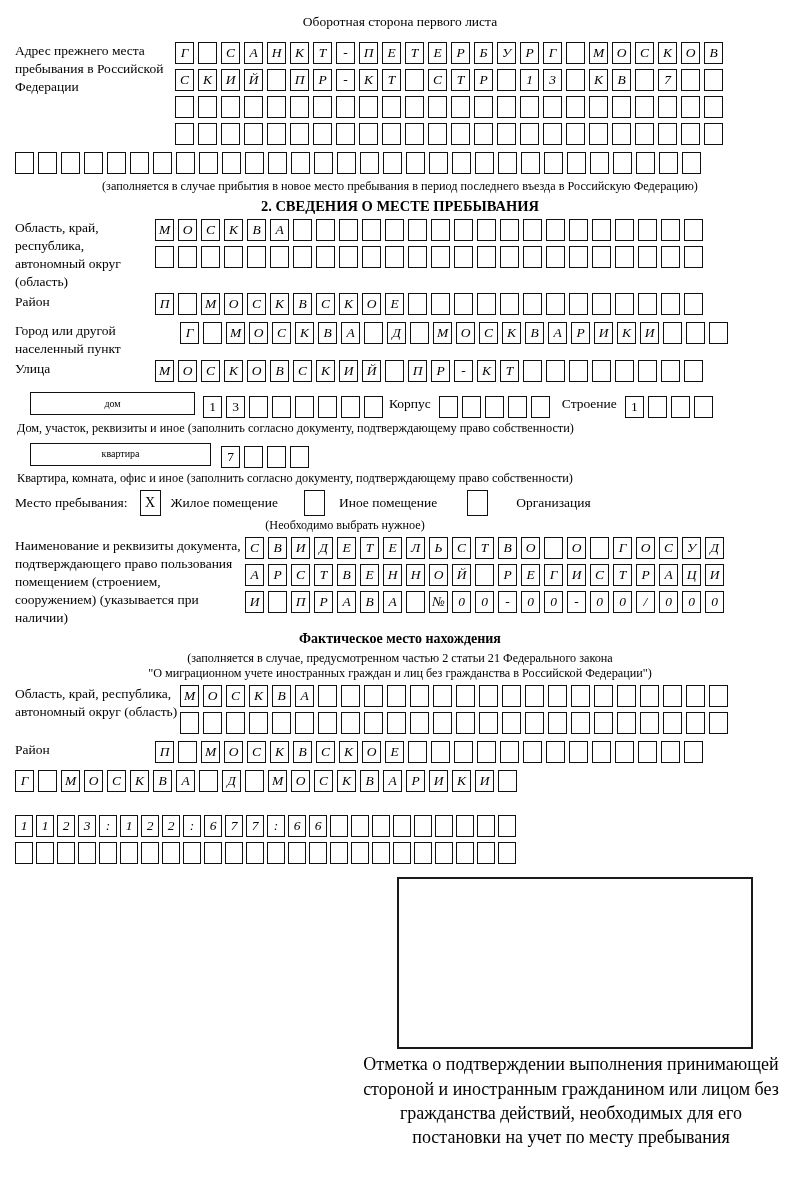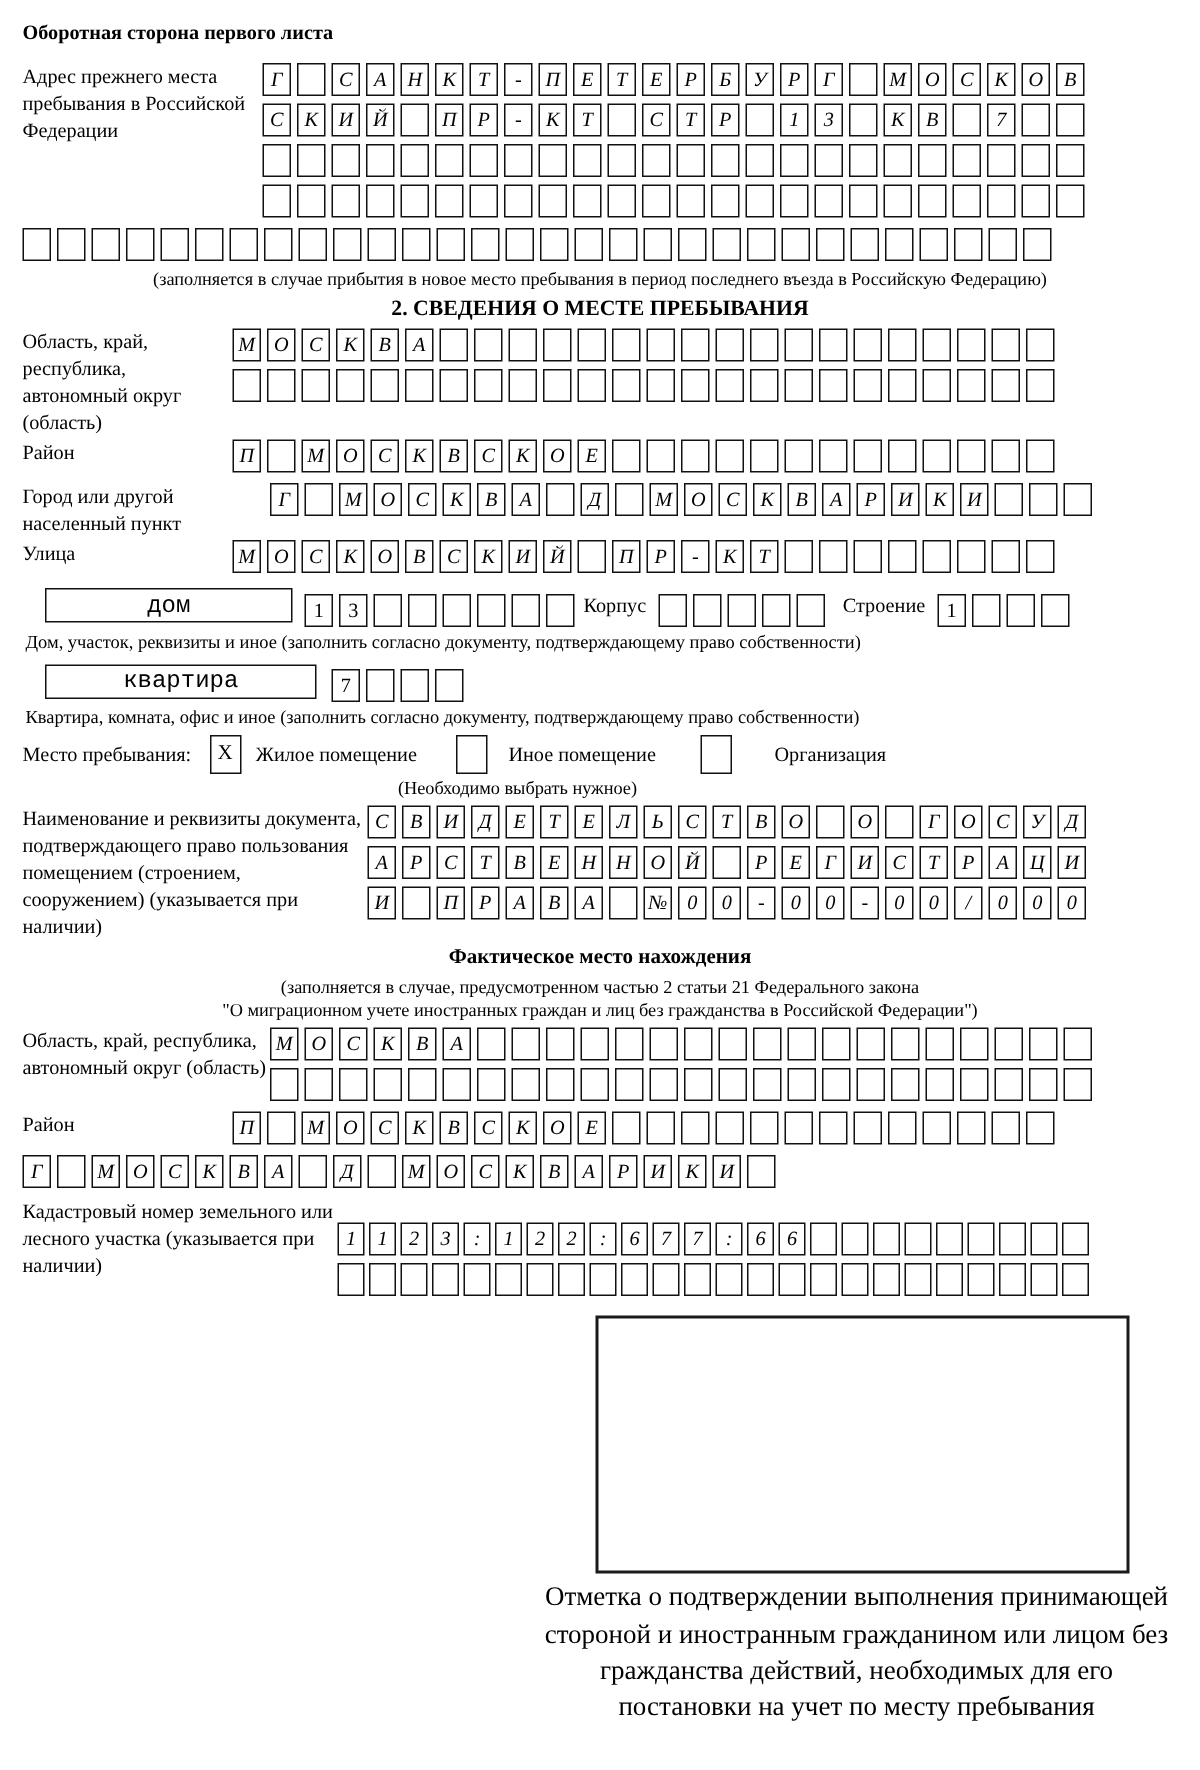--- a/index.html
+++ b/index.html
@@ -7,21 +7,21 @@
     position:relative;
     width:800px;height:1180px;
     box-sizing:border-box;
     padding:14px 15px 0 15px;
     background:#fff;
     color:#000;
     font-family:"Liberation Serif","DejaVu Serif",serif;
     font-size:13.5px;
     overflow:hidden;
   }
-  .hdr-note{text-align:left;font-size:13.5px;margin-bottom:12px;font-weight:bold;}
+  .hdr-note{text-align:center;font-size:13.5px;margin-bottom:12px;}
   .grp{display:flex;align-items:flex-start;margin-bottom:2px;}
   .lbl{line-height:1.33;flex:0 0 auto;}
   .rows{flex:0 0 auto;font-style:italic;}
   .boxrow{white-space:nowrap;height:23px;margin-bottom:4px;line-height:0;}
   .cbox{
     display:inline-block;box-sizing:border-box;
     width:20px;height:23px;
     border:1.6px solid #111;
     margin-right:4px;
     text-align:center;
@@ -34,21 +34,21 @@
   
   .p24 .cbox{width:17px;margin-right:4px;border-width:1.6px;box-sizing:content-box;height:20px;}
   .tight .cbox{width:16px;margin-right:3px;box-sizing:content-box;height:20px;}
   .cap{font-size:12.2px;text-align:center;margin:0 0 4px 0;line-height:1.25;}
   .cap-left{font-size:12.3px;text-align:left;margin:0 0 3px 2px;line-height:1.25;}
   .sec-title{font-weight:bold;font-size:14.5px;text-align:center;margin:2px 0 4px 0;}
   .sub-title{font-weight:bold;font-size:14px;text-align:center;margin:4px 0 4px 0;}
   .widebox{
     display:inline-flex;align-items:center;justify-content:center;
     box-sizing:border-box;height:23px;border:1.6px solid #111;
-    font-size:16px;vertical-align:top;font-family:Liberation Mono, monospace;
+    font-size:10px;vertical-align:top;
   }
   .inline-row{display:flex;align-items:center;margin-bottom:2px;line-height:1;}
   .chk{
     display:inline-block;box-sizing:border-box;
     width:21px;height:26px;border:1.6px solid #111;
     text-align:center;font-size:14px;line-height:23px;vertical-align:middle;
   }
   .stamp-wrap{margin-left:340px;width:432px;margin-top:8px;}
   .stamp-box{margin-left:42px;width:356px;height:172px;border:2px solid #1a1a1a;box-sizing:border-box;}
   .stamp-cap{font-size:18px;text-align:center;line-height:1.35;margin-top:3px;}
@@ -161,21 +161,20 @@
     </div>
   </div>
 
   <div class="grp">
     <div class="rows p24">
       <div class="boxrow"><span class="cbox">Г</span><span class="cbox"></span><span class="cbox">М</span><span class="cbox">О</span><span class="cbox">С</span><span class="cbox">К</span><span class="cbox">В</span><span class="cbox">А</span><span class="cbox"></span><span class="cbox">Д</span><span class="cbox"></span><span class="cbox">М</span><span class="cbox">О</span><span class="cbox">С</span><span class="cbox">К</span><span class="cbox">В</span><span class="cbox">А</span><span class="cbox">Р</span><span class="cbox">И</span><span class="cbox">К</span><span class="cbox">И</span><span class="cbox"></span></div>
     </div>
   </div>
 
   <div class="grp">
-    <div class="lbl w210">Кадастровый номер земельного или лесного участка (указывается при наличии)</div>
     <div class="rows tight mt16">
       <div class="boxrow"><span class="cbox">1</span><span class="cbox">1</span><span class="cbox">2</span><span class="cbox">3</span><span class="cbox">:</span><span class="cbox">1</span><span class="cbox">2</span><span class="cbox">2</span><span class="cbox">:</span><span class="cbox">6</span><span class="cbox">7</span><span class="cbox">7</span><span class="cbox">:</span><span class="cbox">6</span><span class="cbox">6</span><span class="cbox"></span><span class="cbox"></span><span class="cbox"></span><span class="cbox"></span><span class="cbox"></span><span class="cbox"></span><span class="cbox"></span><span class="cbox"></span><span class="cbox"></span></div>
       <div class="boxrow"><span class="cbox"></span><span class="cbox"></span><span class="cbox"></span><span class="cbox"></span><span class="cbox"></span><span class="cbox"></span><span class="cbox"></span><span class="cbox"></span><span class="cbox"></span><span class="cbox"></span><span class="cbox"></span><span class="cbox"></span><span class="cbox"></span><span class="cbox"></span><span class="cbox"></span><span class="cbox"></span><span class="cbox"></span><span class="cbox"></span><span class="cbox"></span><span class="cbox"></span><span class="cbox"></span><span class="cbox"></span><span class="cbox"></span><span class="cbox"></span></div>
     </div>
   </div>
 
   <div class="stamp-wrap">
     <div class="stamp-box"></div>
     <div class="stamp-cap">Отметка о подтверждении выполнения принимающей стороной и иностранным гражданином или лицом без гражданства действий, необходимых для его постановки на учет по месту пребывания</div>
   </div>

